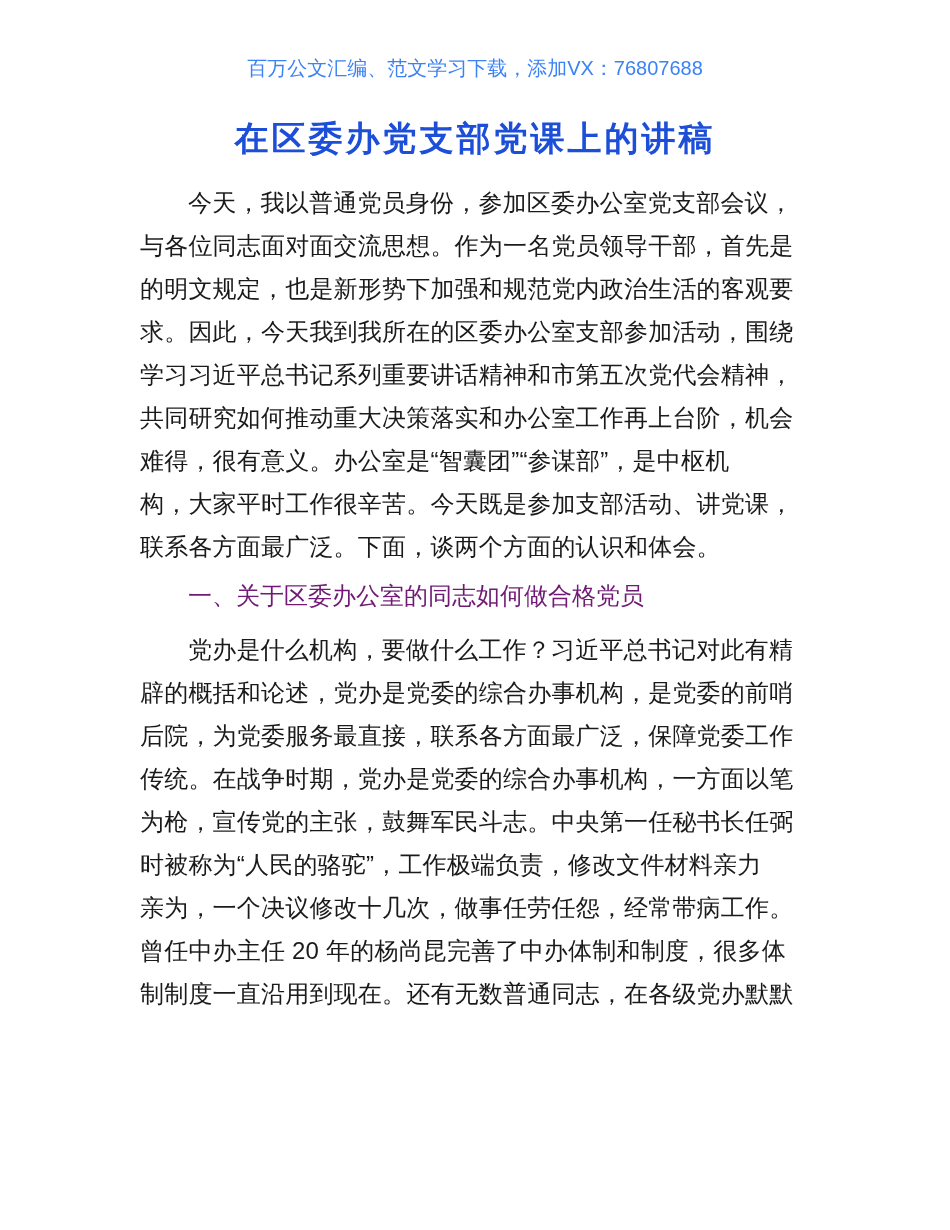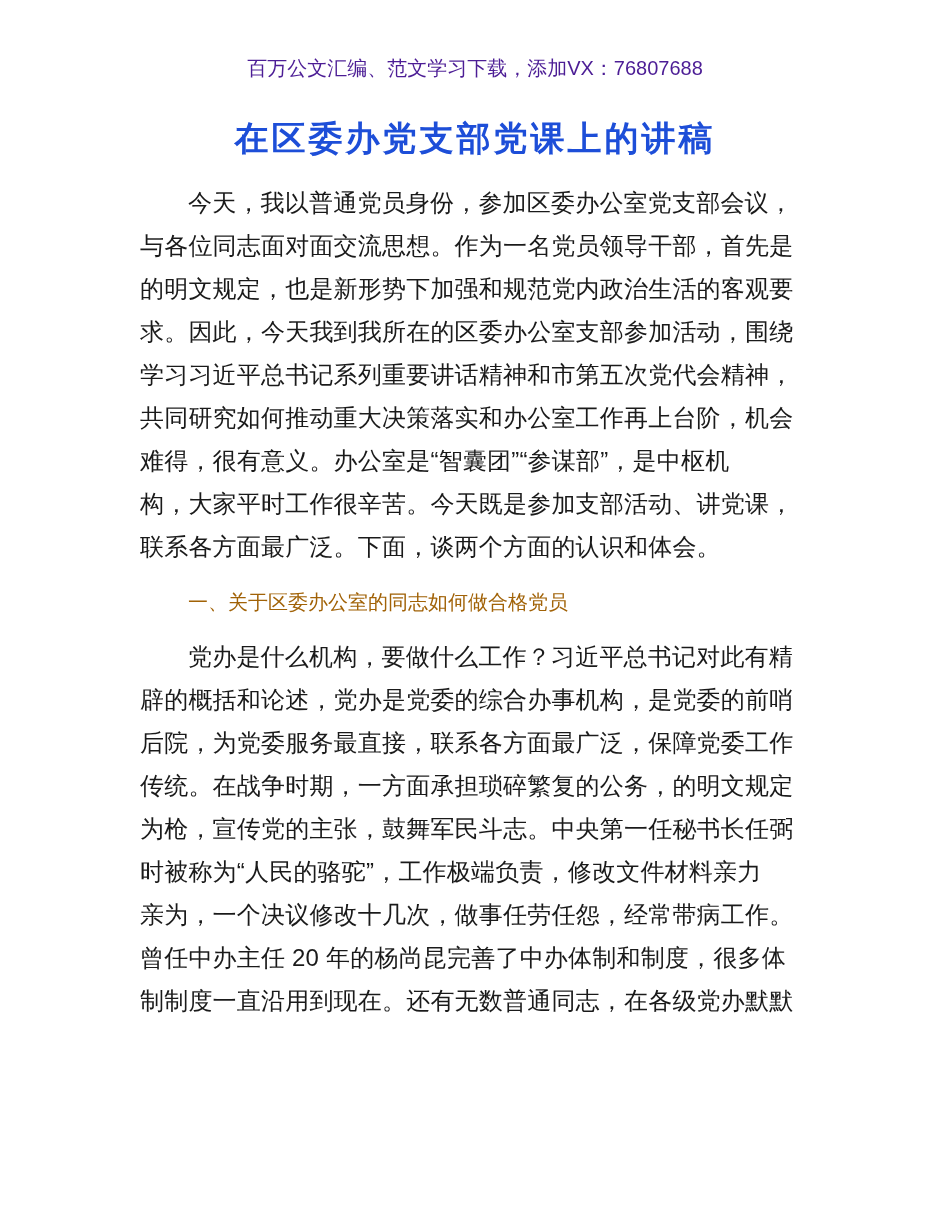--- a/index.html
+++ b/index.html
@@ -17,21 +17,21 @@
   .page {
     box-sizing: border-box;
     width: 950px;
     height: 1230px;
     padding: 0 140px;
     background: #ffffff;
   }
   .notice {
     margin-top: 55px;
     text-align: center;
-    color: #4c1d95;
+    color: #3b82f6;
     font-size: 20px;
     line-height: 26px;
     white-space: nowrap;
   }
   .title {
     margin: 36px 0 0 0;
     text-align: center;
     font-size: 34px;
     font-weight: 600;
     letter-spacing: 3px;
@@ -45,27 +45,27 @@
   .para-1 { margin-top: 22px; }
   .para-2 { margin-top: 11px; }
   .line {
     height: 43px;
     line-height: 43px;
     white-space: nowrap;
     letter-spacing: 0.2px;
   }
   .line.indent { text-indent: 48px; }
   .heading {
-    margin-top: 13px;
-    font-size: 20px;
+    margin-top: 6px;
+    font-size: 24px;
     height: 43px;
     line-height: 43px;
     text-indent: 48px;
     white-space: nowrap;
-    color: #a16207;
+    color: #701a75;
   }
 </style>
 </head>
 <body>
 
 <div class="page">
 
   <div class="notice">百万公文汇编、范文学习下载，添加VX：76807688</div>
 
   <h1 class="title">在区委办党支部党课上的讲稿</h1>
@@ -81,21 +81,21 @@
     <div class="line">构，大家平时工作很辛苦。今天既是参加支部活动、讲党课，</div>
     <div class="line">联系各方面最广泛。下面，谈两个方面的认识和体会。</div>
   </div>
 
   <div class="heading">一、关于区委办公室的同志如何做合格党员</div>
 
   <div class="para para-2">
     <div class="line indent">党办是什么机构，要做什么工作？习近平总书记对此有精</div>
     <div class="line">辟的概括和论述，党办是党委的综合办事机构，是党委的前哨</div>
     <div class="line">后院，为党委服务最直接，联系各方面最广泛，保障党委工作</div>
-    <div class="line">传统。在战争时期，一方面承担琐碎繁复的公务，的明文规定</div>
+    <div class="line">传统。在战争时期，党办是党委的综合办事机构，一方面以笔</div>
     <div class="line">为枪，宣传党的主张，鼓舞军民斗志。中央第一任秘书长任弼</div>
     <div class="line">时被称为“人民的骆驼”，工作极端负责，修改文件材料亲力</div>
     <div class="line">亲为，一个决议修改十几次，做事任劳任怨，经常带病工作。</div>
     <div class="line">曾任中办主任 20 年的杨尚昆完善了中办体制和制度，很多体</div>
     <div class="line">制制度一直沿用到现在。还有无数普通同志，在各级党办默默</div>
   </div>
 
 </div>
 
 </body></html>

